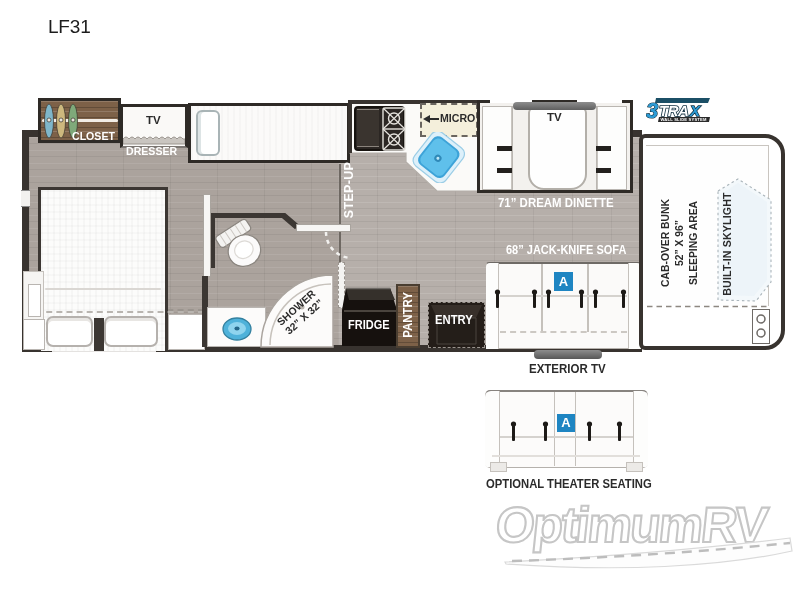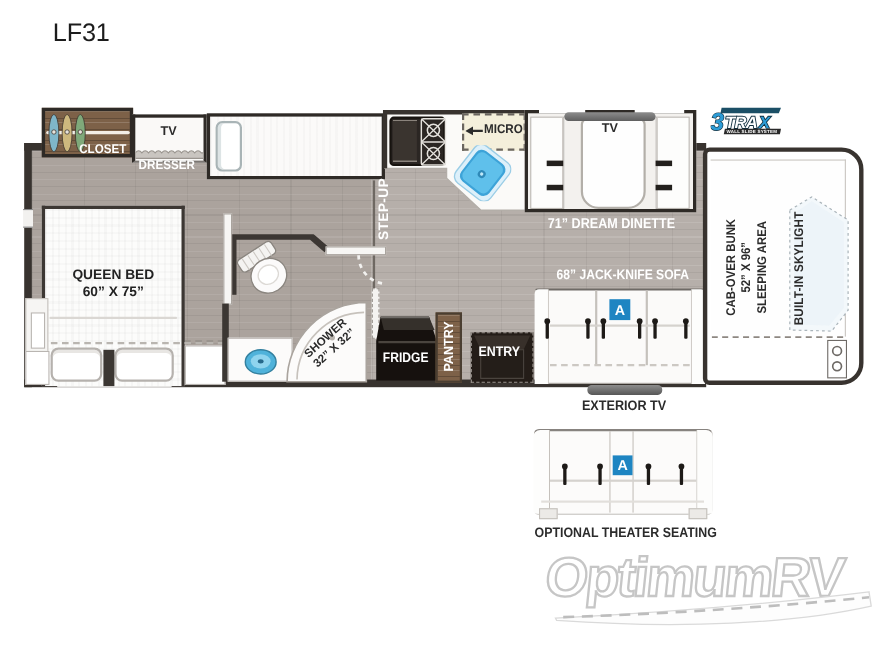--- a/index.html
+++ b/index.html
@@ -9,21 +9,21 @@
 .abs{position:absolute;}
 .lbl{position:absolute;font-weight:bold;color:#2b2b2b;white-space:nowrap;}
 .wlbl{position:absolute;font-weight:bold;color:#fff;white-space:nowrap;}
 .wall{position:absolute;background:#38332f;}
 .wht{position:absolute;background:#fff;border:1.5px solid #b9b5b1;}
 </style>
 </head>
 <body>
 <div id="page">
 
-<div class="abs" style="left:48px;top:16px;font-size:23px;color:#1c1c1c;letter-spacing:-0.2px;">LF31</div>
+<div class="abs" style="left:48px;top:16px;font-size:19px;color:#1c1c1c;letter-spacing:-0.2px;">LF31</div>
 
 <div class="abs" style="left:29px;top:137px;width:309px;height:209px;background:#aba39d;
  background-image:repeating-linear-gradient(180deg, rgba(255,255,255,0.09) 0 1px, rgba(0,0,0,0) 1px 6px, rgba(0,0,0,0.06) 6px 7px, rgba(0,0,0,0) 7px 13px),repeating-linear-gradient(90deg, rgba(0,0,0,0.05) 0 1px, rgba(0,0,0,0) 1px 47px);"></div>
 
 <div class="abs" style="left:338px;top:137px;width:303px;height:209px;background:#b6afaa;
  background-image:repeating-linear-gradient(180deg, rgba(255,255,255,0.12) 0 1px, rgba(0,0,0,0) 1px 6px, rgba(0,0,0,0.06) 6px 7px, rgba(0,0,0,0) 7px 13px),repeating-linear-gradient(90deg, rgba(0,0,0,0.05) 0 1px, rgba(0,0,0,0) 1px 39px);"></div>
 
 <div class="wall" style="left:22px;top:130px;width:620px;height:7px;"></div>
 
 <div class="wall" style="left:22px;top:345px;width:620px;height:7px;"></div>
@@ -35,21 +35,20 @@
 <div class="abs" style="left:52px;top:347px;width:104px;height:5px;background:#e4e2e0;"></div>
 
 <div class="abs" style="left:24px;top:309px;width:180px;height:0;border-top:2px dashed #9a948e;"></div>
 
 <div class="abs" style="left:38px;top:187px;width:130px;height:164px;background:#fcfcfb;
  border:3px solid #3c3733;border-bottom:none;
  background-image:repeating-linear-gradient(90deg, rgba(0,0,0,0.025) 0 2px, rgba(0,0,0,0) 2px 6px),repeating-linear-gradient(180deg, rgba(0,0,0,0.02) 0 2px, rgba(0,0,0,0) 2px 7px);"></div>
 
 <div class="abs" style="left:45px;top:288px;width:116px;height:2px;background:#dad7d3;border-radius:2px;"></div>
 
-<div class="lbl" style="left:38px;top:243px;width:130px;text-align:center;font-size:12.5px;line-height:14.5px;color:#222;">QUEEN BED<br>60” X 75”</div>
 
 <div class="abs" style="left:46px;top:316px;width:47px;height:31px;background:#fff;border:2px solid #b5b1ad;border-radius:7px;box-shadow:inset 0 3px 0 #e8e6e3;"></div>
 
 <div class="abs" style="left:104px;top:316px;width:54px;height:31px;background:#fff;border:2px solid #b5b1ad;border-radius:7px;box-shadow:inset 0 3px 0 #e8e6e3;"></div>
 
 <div class="abs" style="left:94px;top:318px;width:10px;height:33px;background:#3c3733;"></div>
 
 <div class="abs" style="left:26px;top:311px;width:178px;height:0;border-top:2px dashed #b9b5b0;"></div>
 
 <div class="abs" style="left:23px;top:271px;width:21px;height:79px;background:#f6f5f3;border:1px solid #c5c1bc;"></div>

